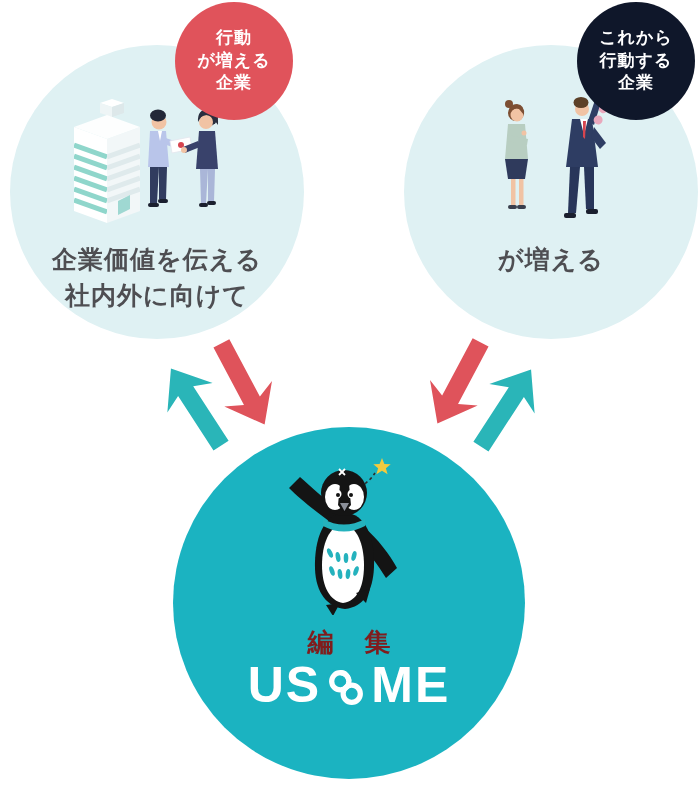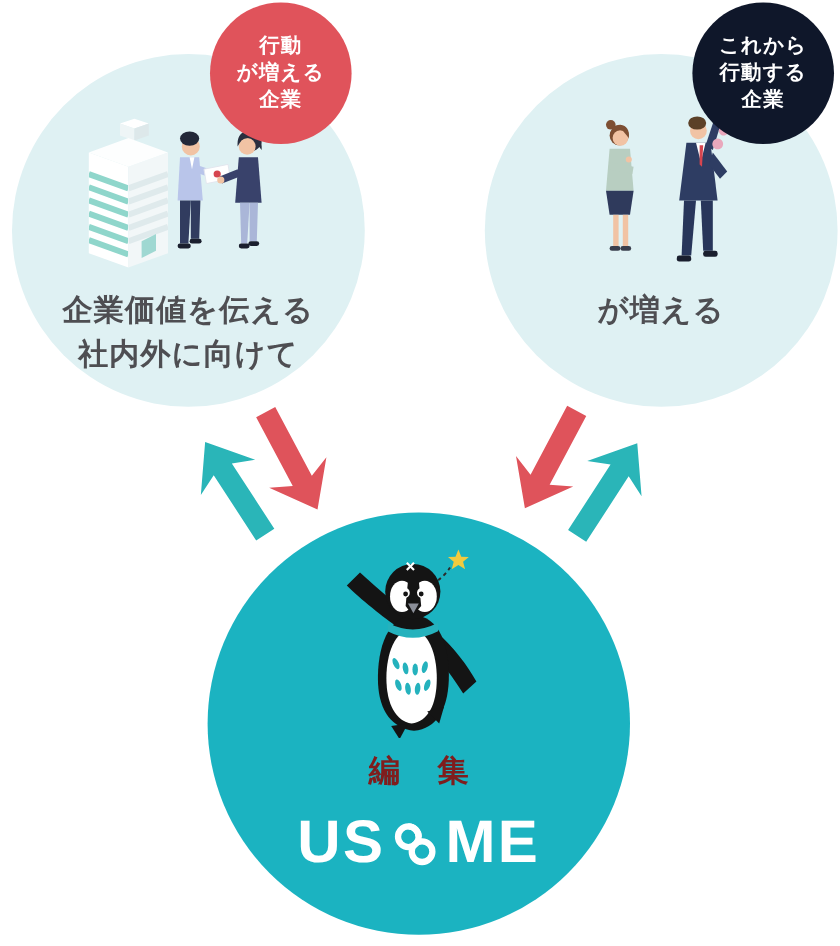--- a/index.html
+++ b/index.html
@@ -214,21 +214,21 @@
         <ellipse cx="78" cy="101" rx="2.3" ry="5" transform="rotate(15 78 101)"></ellipse>
         <ellipse cx="56" cy="116" rx="2.3" ry="5" transform="rotate(-20 56 116)"></ellipse>
         <ellipse cx="64" cy="119" rx="2.3" ry="5" transform="rotate(-8 64 119)"></ellipse>
         <ellipse cx="72" cy="119" rx="2.3" ry="5" transform="rotate(6 72 119)"></ellipse>
         <ellipse cx="80" cy="116" rx="2.3" ry="5" transform="rotate(20 80 116)"></ellipse>
       </g>
     </svg>
 
     <div class="abs role-label" style="top:198px;">編集</div>
 
-    <div class="abs brand-row" style="top:244px;height:60px;">
+    <div class="abs brand-row" style="top:228px;height:60px;">
       <span class="brand-txt">US</span>
       <svg width="42" height="42" viewBox="0 0 44 44" style="margin:6px 4px 0 4px;">
         <circle cx="16" cy="15" r="9" fill="none" stroke="#1bb3c1" stroke-width="11"></circle>
         <circle cx="16" cy="15" r="9" fill="none" stroke="#ffffff" stroke-width="5.5"></circle>
         <circle cx="28" cy="28" r="9" fill="none" stroke="#ffffff" stroke-width="5.5"></circle>
         <path d="M16,6 A9,9 0 0 1 25,15" fill="none" stroke="#ffffff" stroke-width="5.5"></path>
       </svg>
       <span class="brand-txt">ME</span>
     </div>
   </div>

